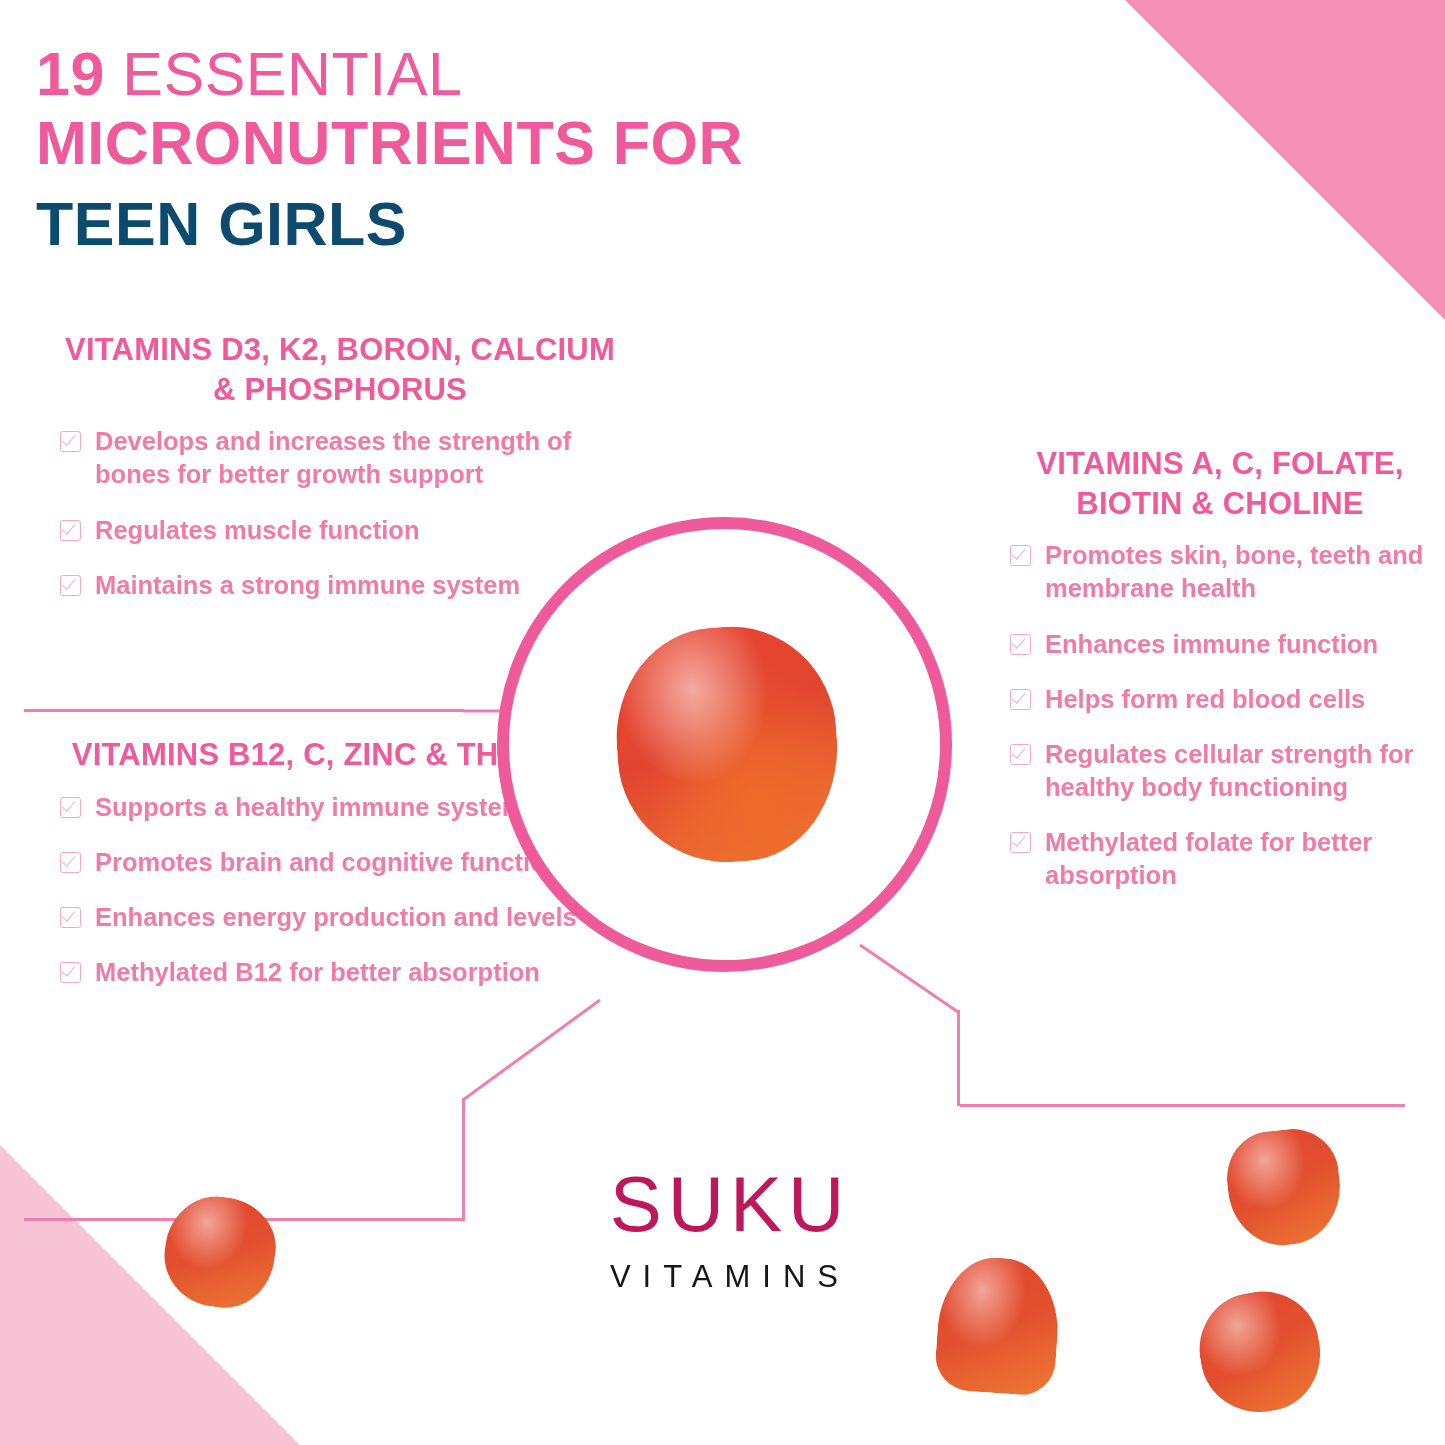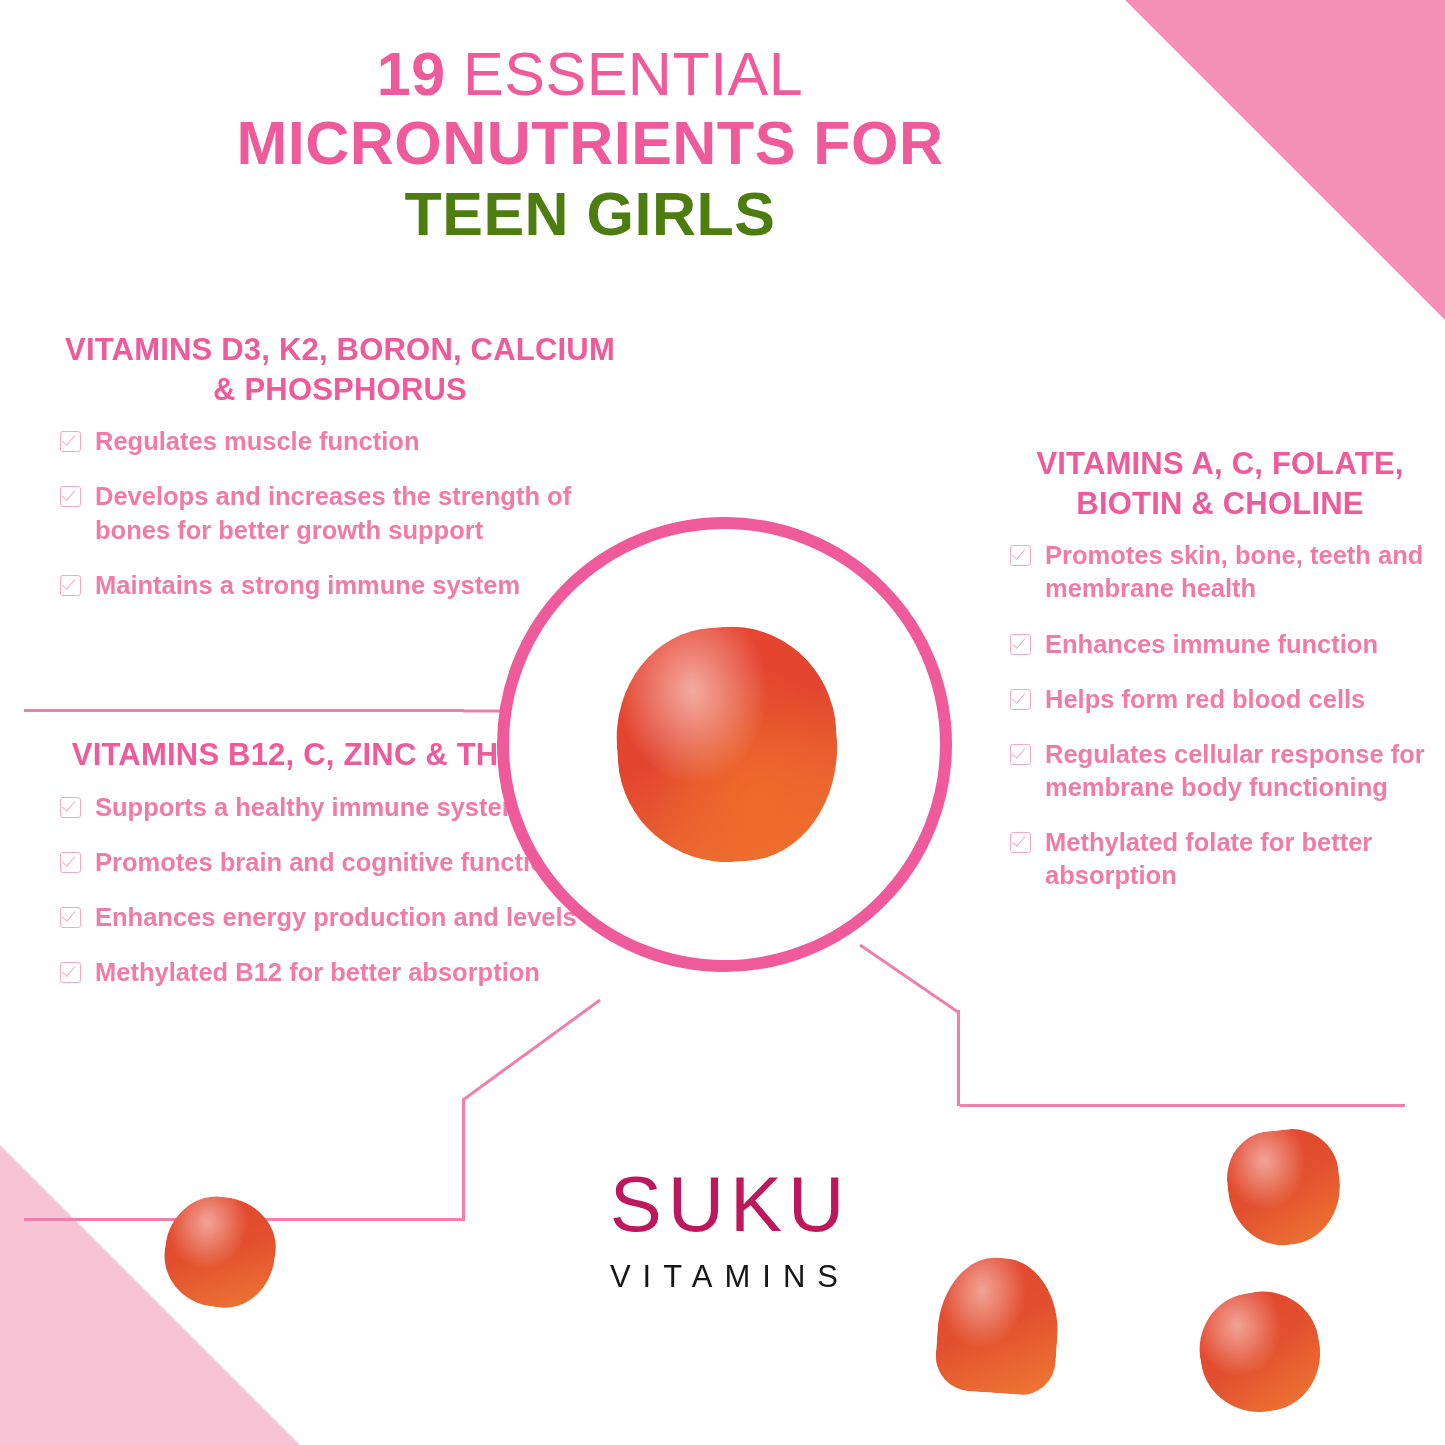--- a/index.html
+++ b/index.html
@@ -36,45 +36,45 @@
     background: #f9c3d6;
     clip-path: polygon(0 0, 0 100%, 100% 100%);
   }
 
   
   .headline {
     position: absolute;
     top: 40px;
     left: 0;
     width: 1180px;
-    text-align: center;
     line-height: 1.13;
     letter-spacing: 0.5px;
+    padding-left: 36px;
   }
   .headline .l1 {
     font-size: 61px;
     color: #ef5a9a;
     font-weight: 400;
     display: block;
   }
   .headline .l1 b {
     font-weight: 800;
   }
   .headline .l2 {
     font-size: 61px;
     color: #ef5a9a;
     font-weight: 700;
     display: block;
   }
   .headline .l3 {
     font-size: 61px;
-    color: #4d7c0f;
+    color: #0c4a6e;
     font-weight: 800;
     display: block;
-    margin-top: 2px;
+    margin-top: 12px;
   }
 
   
   .block {
     position: absolute;
   }
   .block h2 {
     margin: 0 0 16px 0;
     font-size: 31px;
     font-weight: 800;
@@ -244,25 +244,25 @@
       <line x1="958" y1="1012" x2="860" y2="945" stroke="#ef7fad" stroke-width="3"></line>
       <line x1="463" y1="711" x2="520" y2="711" stroke="#ef7fad" stroke-width="3"></line>
     </svg>
   </div>
 
   <div class="block" id="block-left-top">
     <h2>VITAMINS D3, K2, BORON, CALCIUM &amp; PHOSPHORUS</h2>
     <ul class="bullets">
       <li>
           <span class="tick"></span>
+          <span>Develops and increases the strength of bones for better growth support</span>
+        </li>
+      <li>
+          <span class="tick"></span>
           <span>Regulates muscle function</span>
-        </li>
-      <li>
-          <span class="tick"></span>
-          <span>Develops and increases the strength of bones for better growth support</span>
         </li>
       <li>
           <span class="tick"></span>
           <span>Maintains a strong immune system</span>
         </li>
     </ul>
   </div>
 
   <div class="block" id="block-left-bot">
     <h2>VITAMINS B12, C, ZINC &amp; THIAMINE</h2>
@@ -296,21 +296,21 @@
       <li>
           <span class="tick"></span>
           <span>Enhances immune function</span>
         </li>
       <li>
           <span class="tick"></span>
           <span>Helps form red blood cells</span>
         </li>
       <li>
           <span class="tick"></span>
-          <span>Regulates cellular response for membrane body functioning</span>
+          <span>Regulates cellular strength for healthy body functioning</span>
         </li>
       <li>
           <span class="tick"></span>
           <span>Methylated folate for better absorption</span>
         </li>
     </ul>
   </div>
 
   <div id="center-circle">
     <div class="gummy-big"></div>

